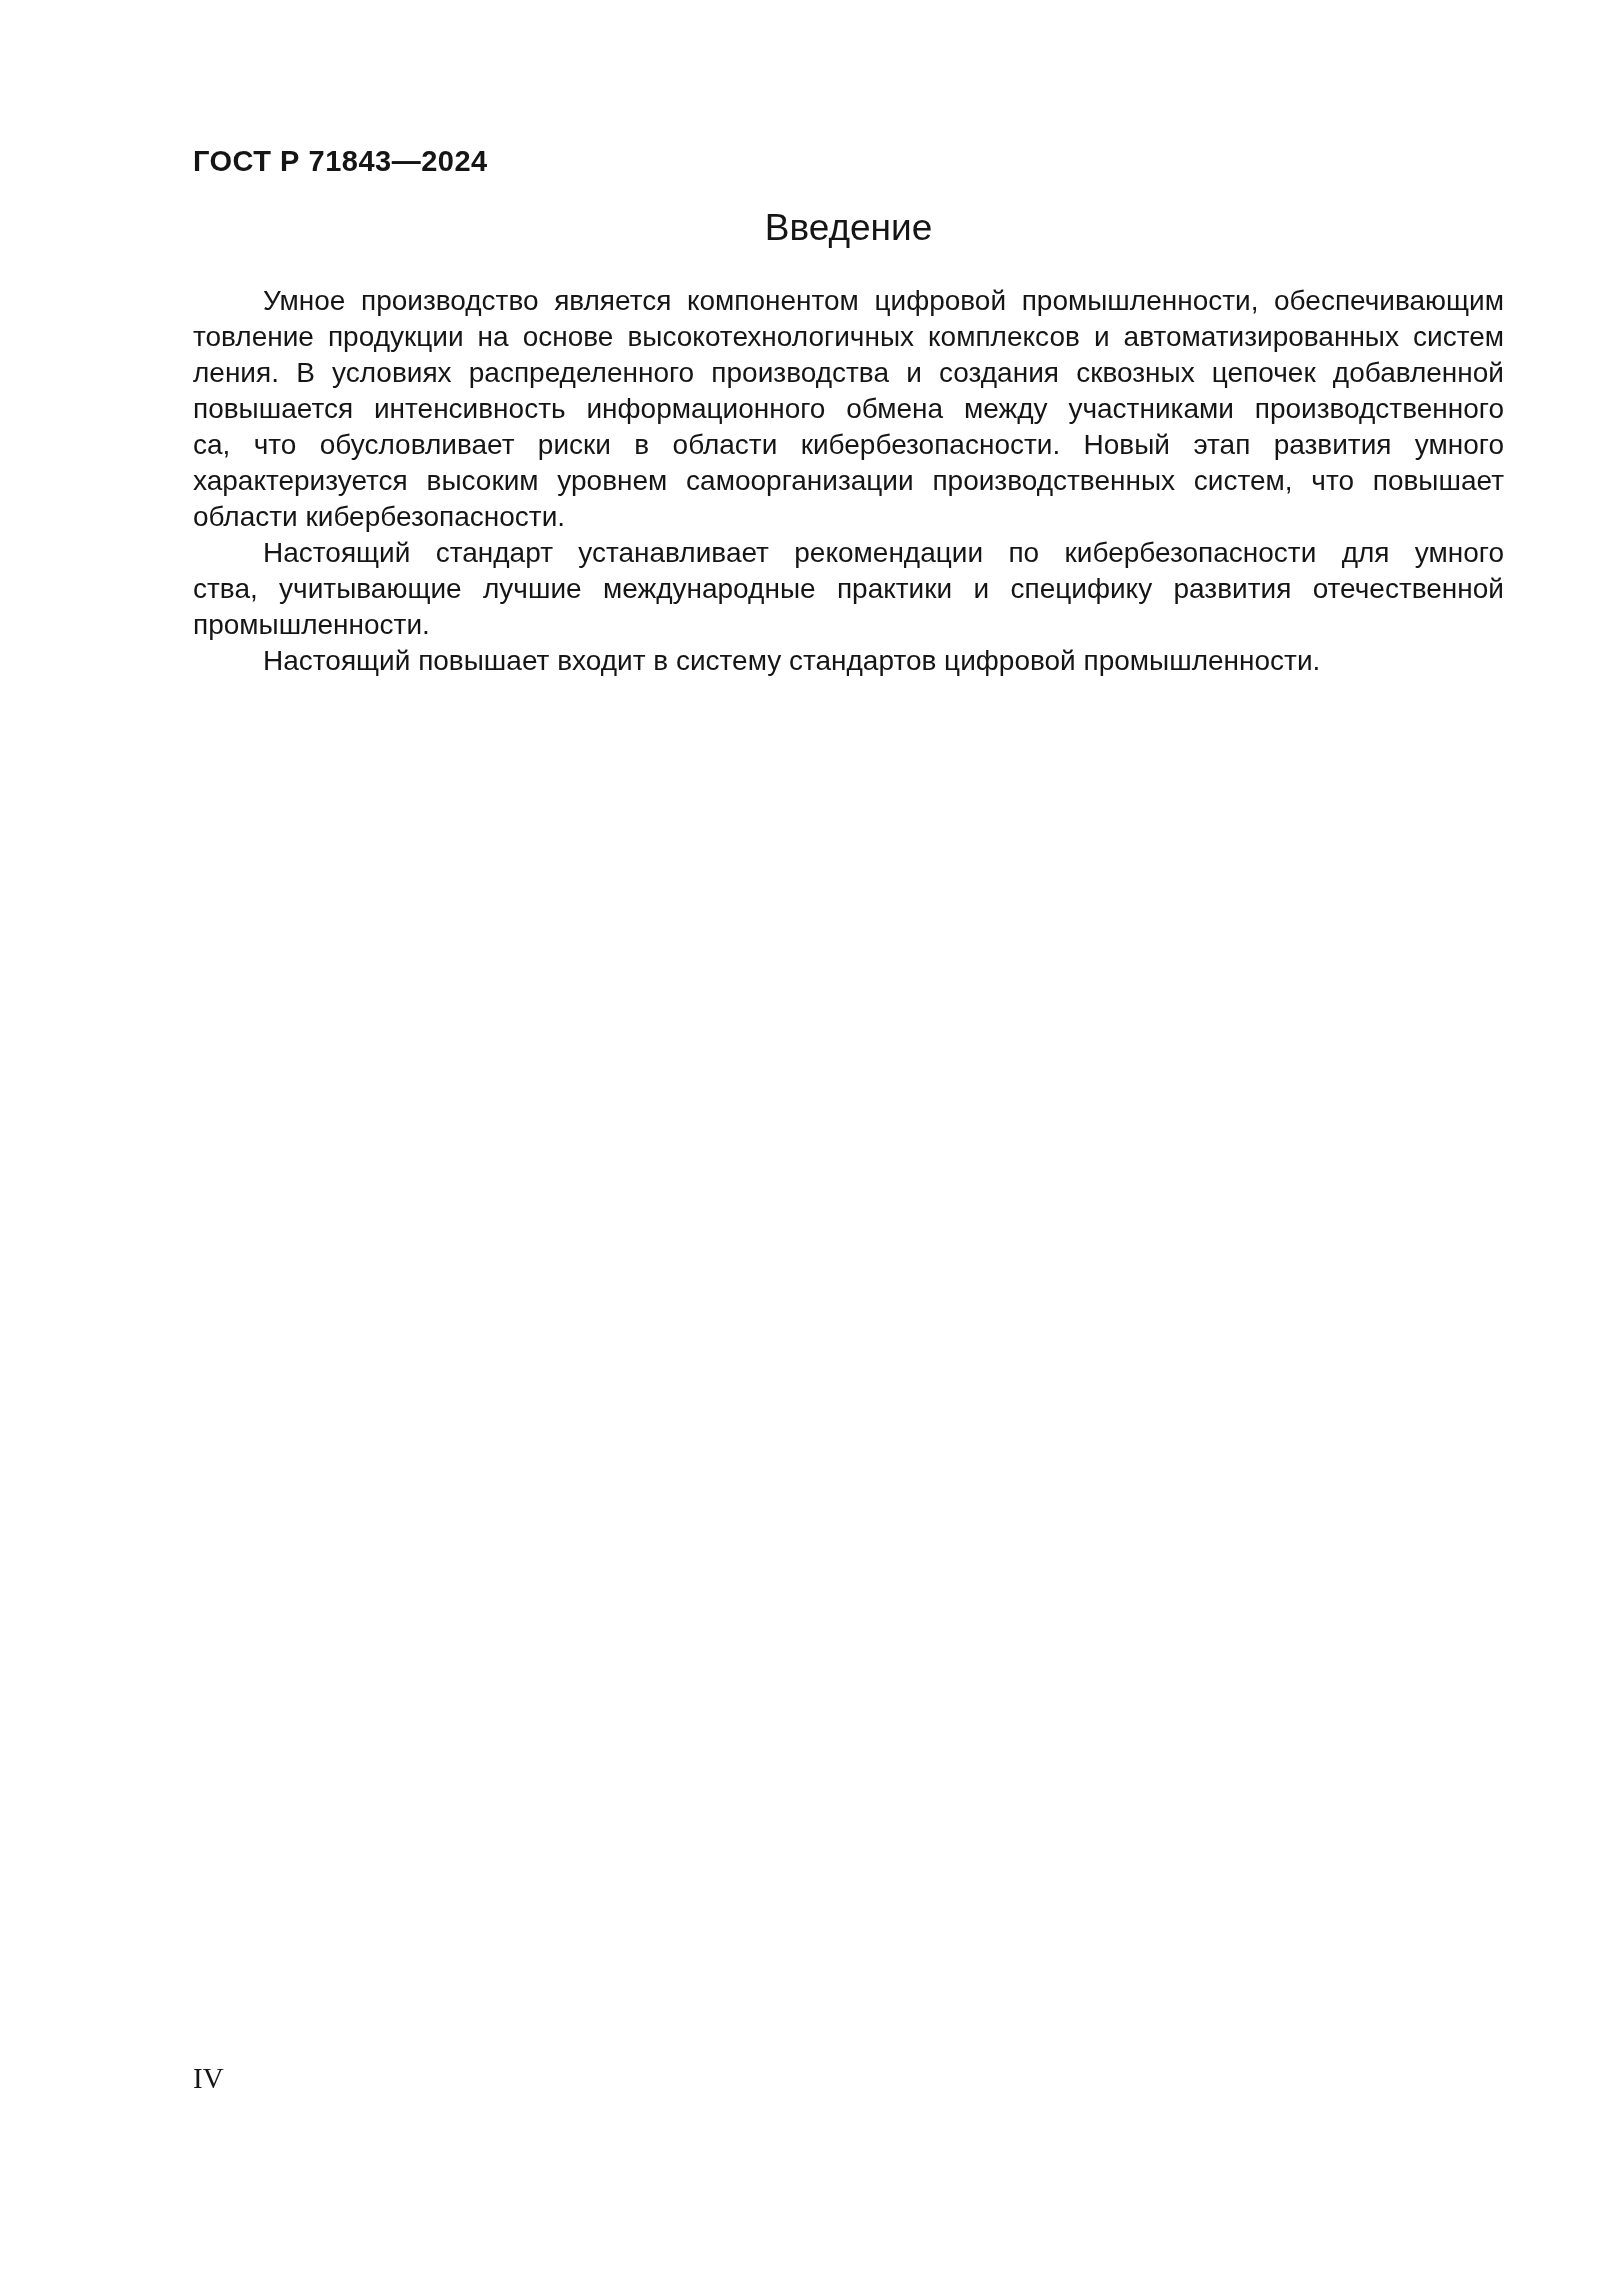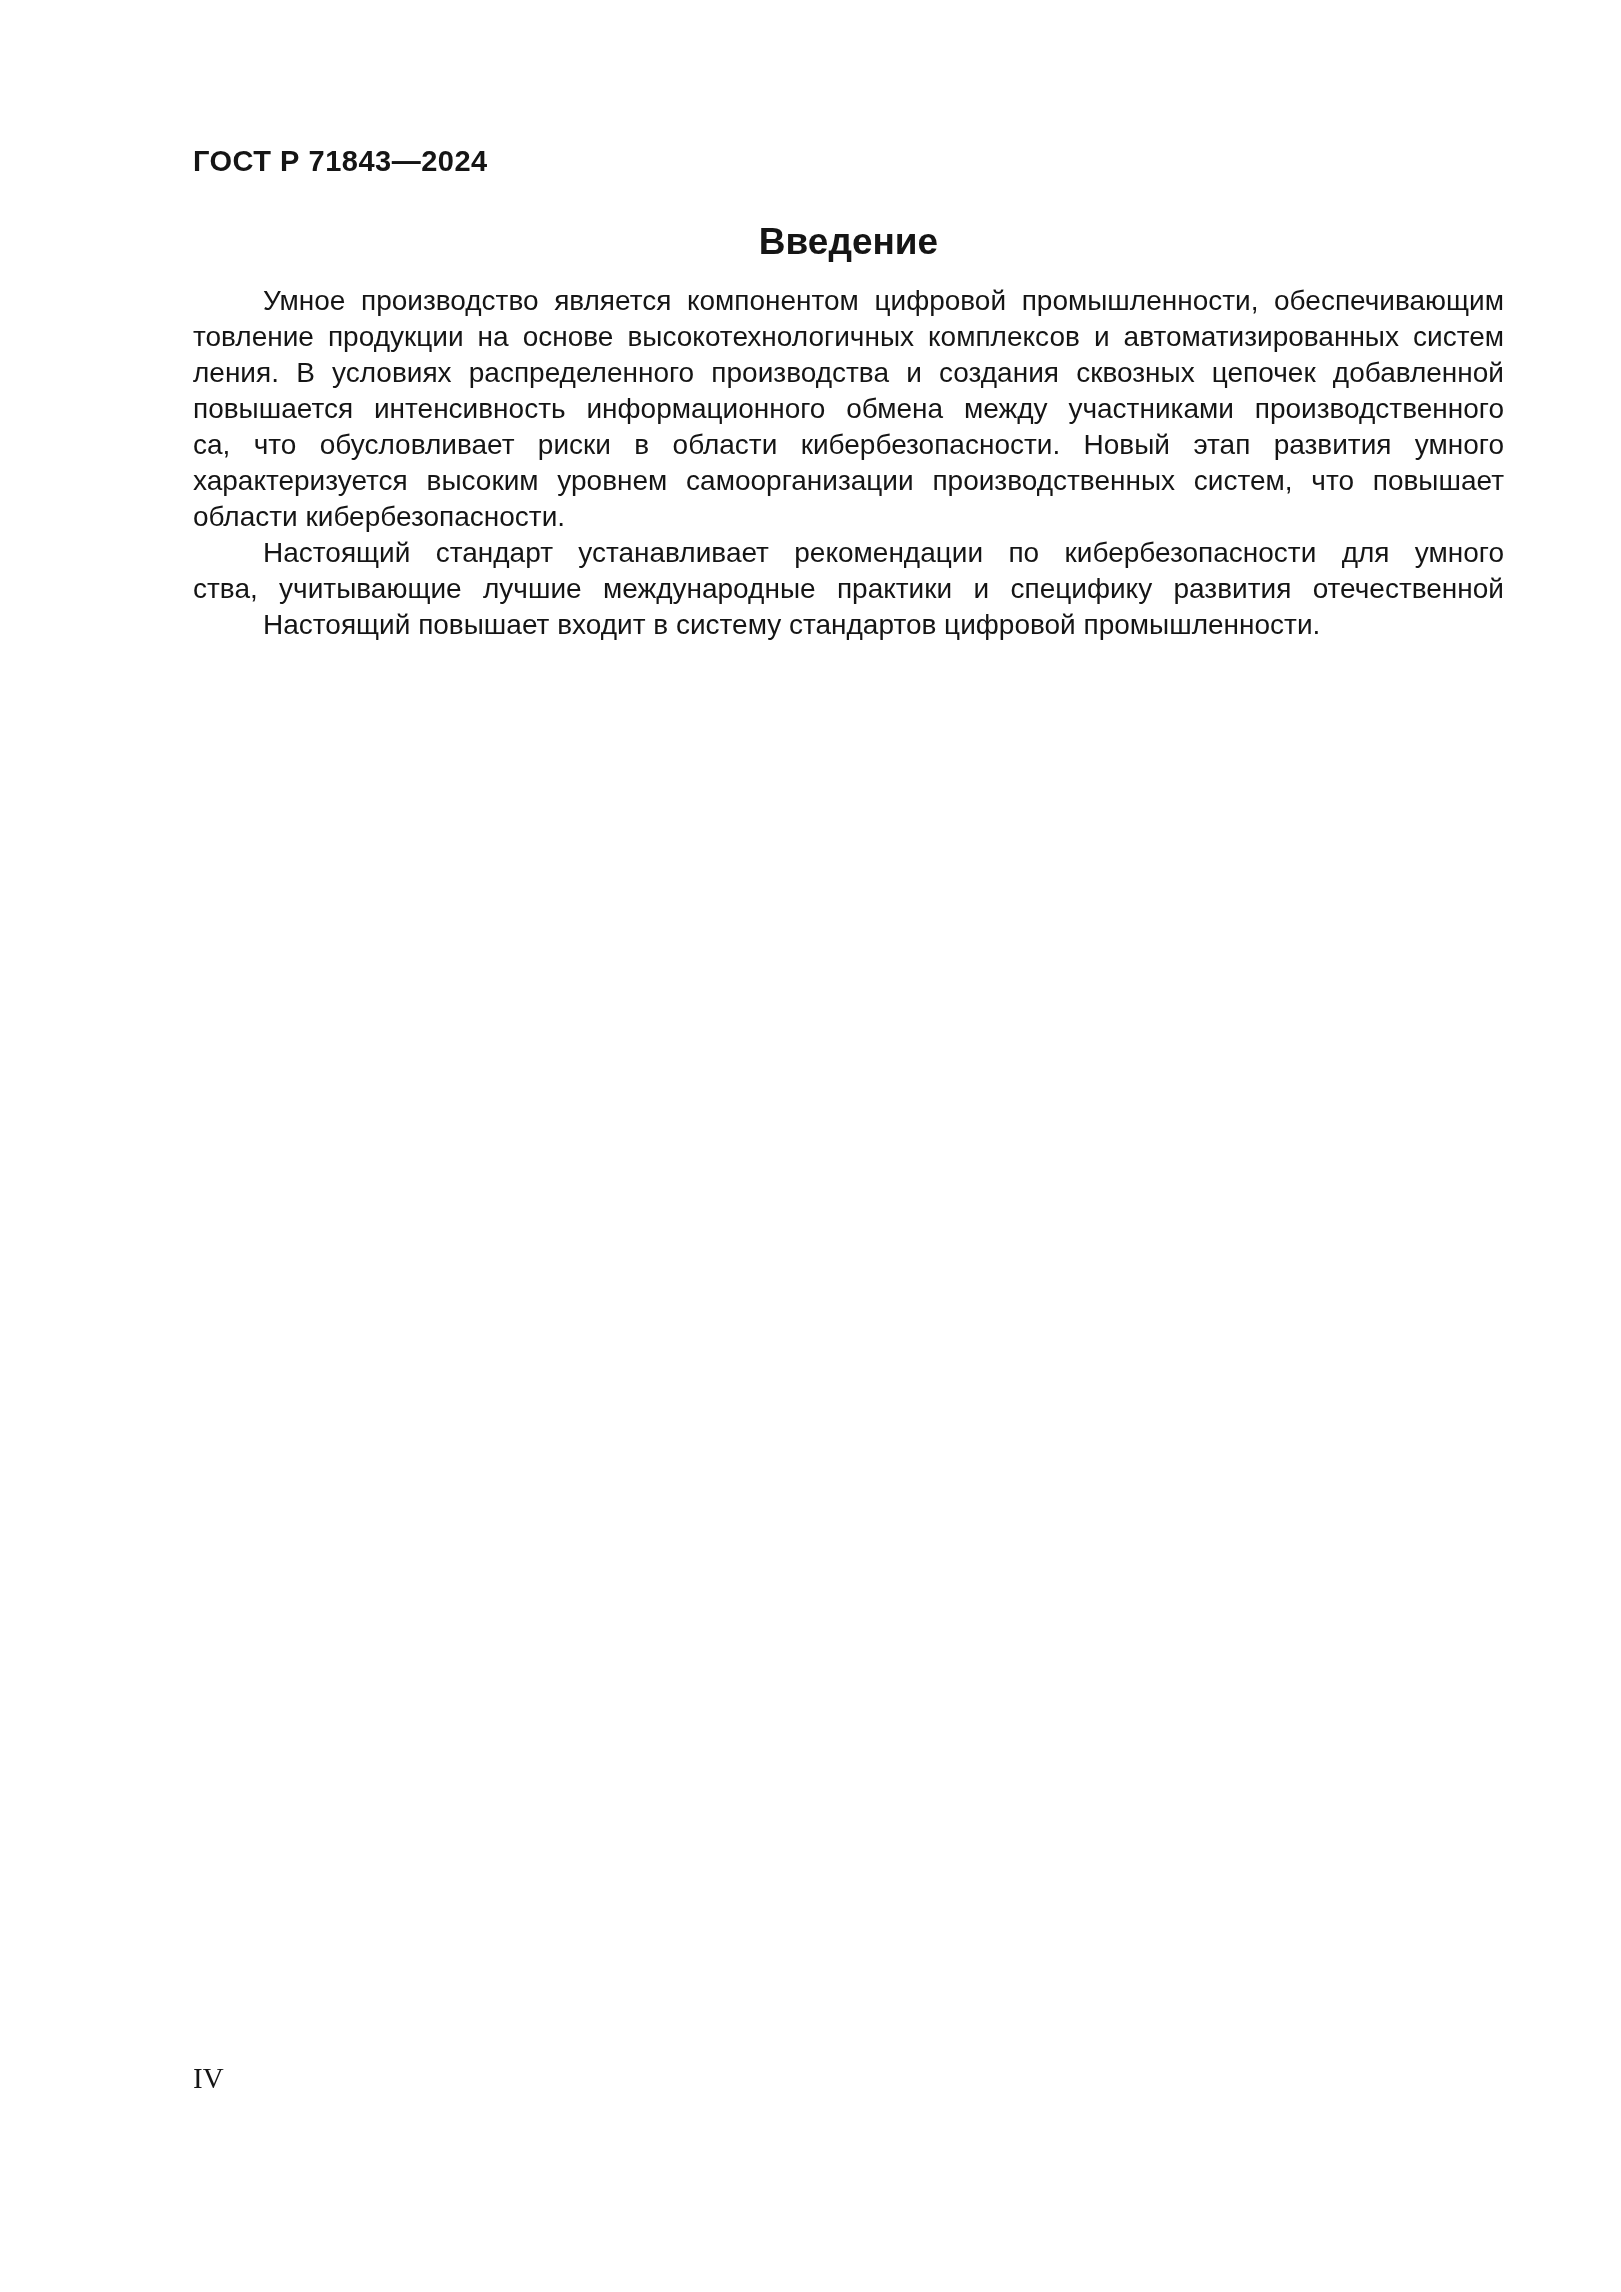--- a/index.html
+++ b/index.html
@@ -22,25 +22,25 @@
     top: 147px;
     font-size: 29px;
     font-weight: bold;
     line-height: 1;
     letter-spacing: 0.5px;
     white-space: nowrap;
   }
   .doc-title {
     position: absolute;
     left: 193px;
-    top: 223px;
+    top: 209px;
     width: 1311px;
     margin: 0;
     font-size: 37px;
-    font-weight: bold;
+    font-weight: normal;
     line-height: 1;
     text-align: center;
   }
   .body-text {
     position: absolute;
     left: 193px;
     top: 283px;
     width: 1311px;
   }
   .paragraph {
@@ -87,20 +87,21 @@
         <div class="line">товление продукции на основе высокотехнологичных комплексов и автоматизированных систем управ-</div>
         <div class="line">ления. В условиях распределенного производства и создания сквозных цепочек добавленной стоимости</div>
         <div class="line">повышается интенсивность информационного обмена между участниками производственного процес-</div>
         <div class="line">са, что обусловливает риски в области кибербезопасности. Новый этап развития умного производства</div>
         <div class="line">характеризуется высоким уровнем самоорганизации производственных систем, что повышает риски в</div>
         <div class="line para-last">области кибербезопасности.</div>
       </div>
     <div class="paragraph">
         <div class="line para-first">Настоящий стандарт устанавливает рекомендации по кибербезопасности для умного производ-</div>
         <div class="line">ства, учитывающие лучшие международные практики и специфику развития отечественной цифровой</div>
+        <div class="line para-last">промышленности.</div>
       </div>
     <div class="paragraph">
         <div class="line para-first para-last">Настоящий повышает входит в систему стандартов цифровой промышленности.</div>
       </div>
   </div>
 
   <div class="page-number">IV</div>
 
 </div>
 

